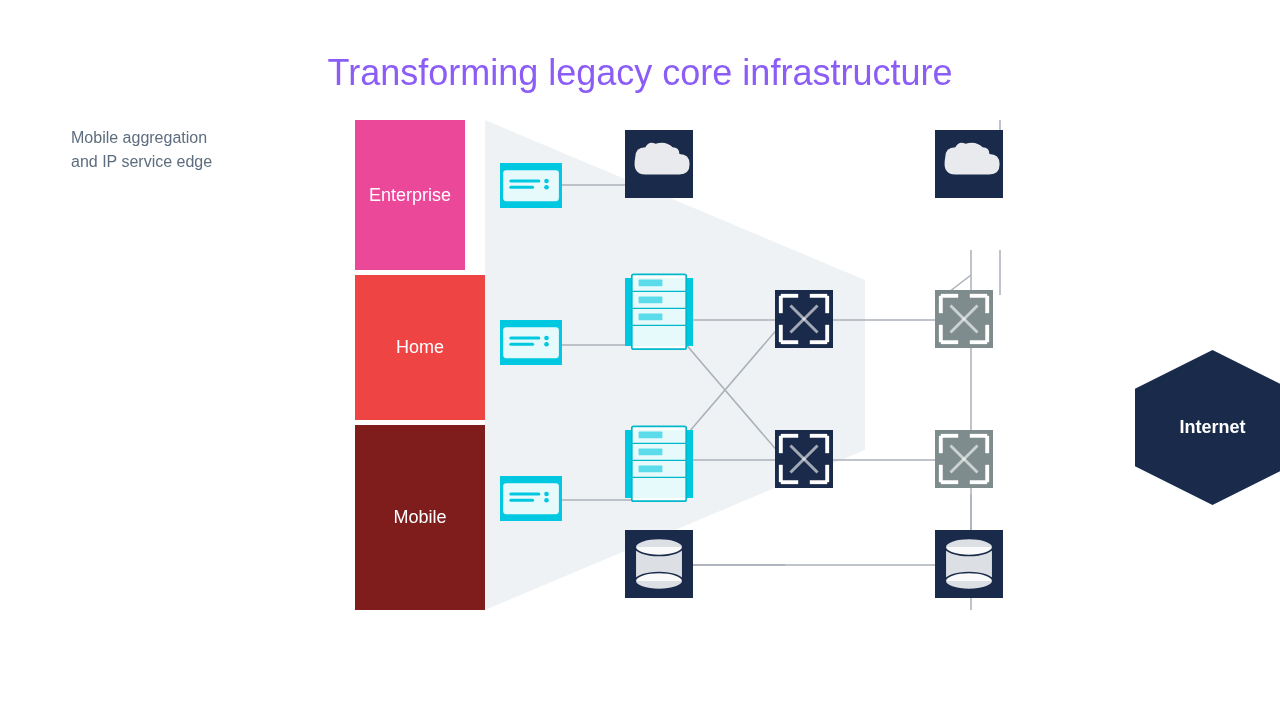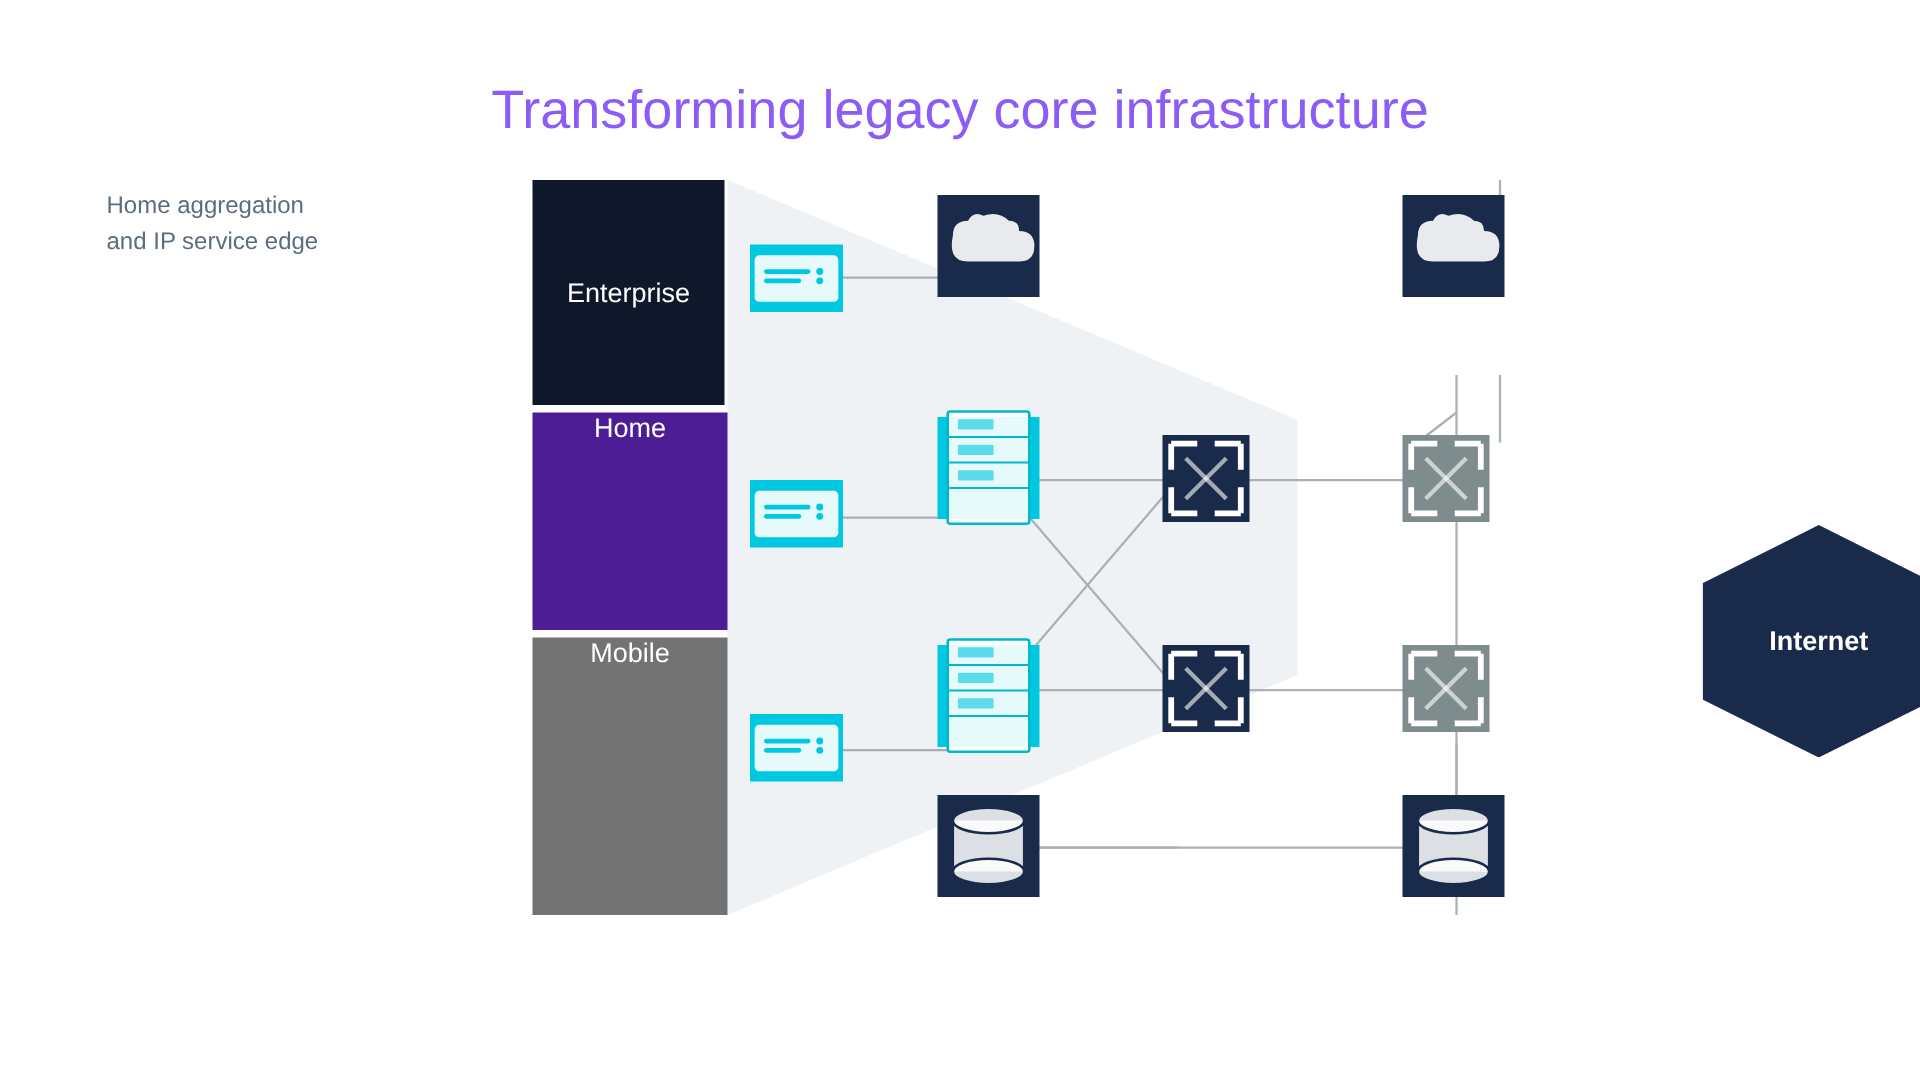--- a/index.html
+++ b/index.html
@@ -39,45 +39,47 @@
       left: 355px;
       width: 760px;
       height: 490px;
     }
 
     
     .segment-enterprise {
       position: absolute;
       top: 0;
       left: 0;
-      width: 128px;
+      width: 110px;
       height: 150px;
-      background: #0f172a;
+      background: #ec4899;
       display: flex;
       align-items: center;
       justify-content: center;
     }
     .segment-home {
       position: absolute;
       top: 155px;
       left: 0;
       width: 130px;
       height: 145px;
-      background: #4c1d95;
-      display: flex;
+      background: #ef4444;
+      display: flex;
+      align-items: center;
       justify-content: center;
     }
     .segment-mobile {
       position: absolute;
       top: 305px;
       left: 0;
       width: 130px;
       height: 185px;
-      background: #737373;
-      display: flex;
+      background: #7f1d1d;
+      display: flex;
+      align-items: center;
       justify-content: center;
     }
     .segment-label {
       color: white;
       font-size: 18px;
       font-weight: 400;
     }
 
     
     .cyan-box {
@@ -138,21 +140,21 @@
       height: 100%;
       pointer-events: none;
     }
   </style>
 </head>
 <body>
 
 <h1 class="page-title">Transforming legacy core infrastructure</h1>
 
 <div class="side-label">
-  <div>Home aggregation</div>
+  <div>Mobile aggregation</div>
   <div>and IP service edge</div>
 </div>
 
 <div class="diagram-container">
 
   <svg class="connections-svg" viewBox="0 0 760 490" xmlns="http://www.w3.org/2000/svg">
 
     <polygon points="130,0 510,160 510,330 130,490" fill="#e8ecf0" opacity="0.7"></polygon>
 
     <line x1="193" y1="65" x2="278" y2="65" stroke="#aab0b8" stroke-width="1.5"></line>

